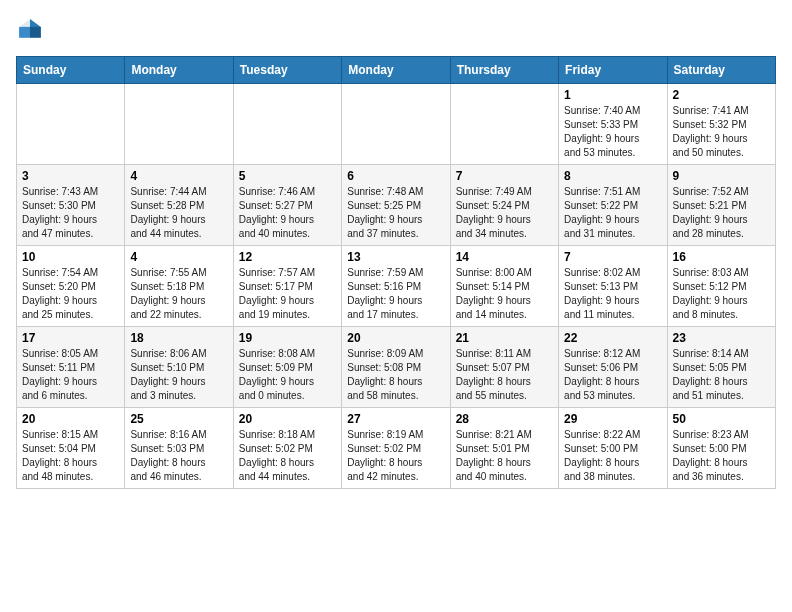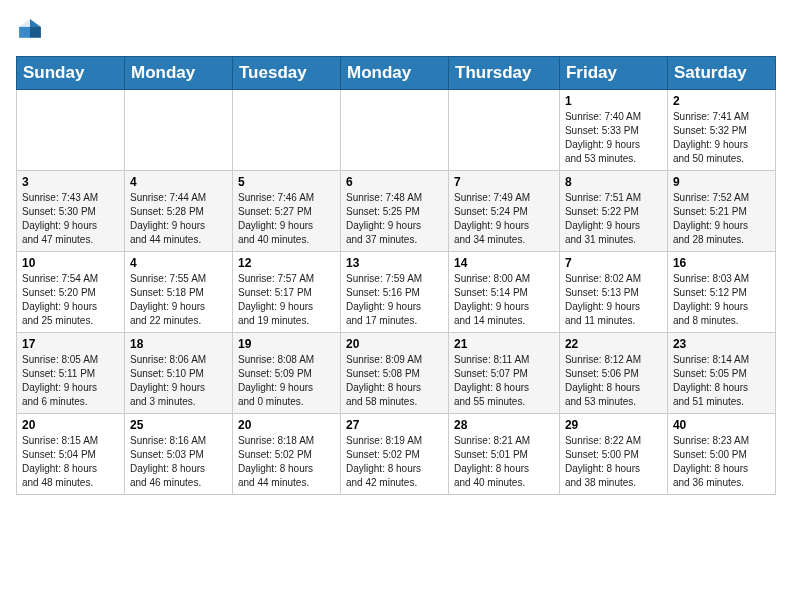--- a/index.html
+++ b/index.html
@@ -51,21 +51,21 @@
     table {
       width: 100%;
       border-collapse: collapse;
       font-size: 11px;
     }
     thead tr th {
       background-color: #2a7ab5;
       color: #fff;
       text-align: left;
       padding: 6px 6px;
-      font-size: 17px;
+      font-size: 12px;
       font-weight: bold;
       border: 1px solid #1a5a8a;
     }
     tbody tr td {
       border: 1px solid #ccc;
       vertical-align: top;
       padding: 4px 5px;
       min-height: 70px;
       background: #fff;
     }
@@ -248,18 +248,18 @@
         </td>
         <td>
           <span class="day-number">28</span>
           <div class="day-info">Sunrise: 8:21 AM<br>Sunset: 5:01 PM<br>Daylight: 8 hours<br>and 40 minutes.</div>
         </td>
         <td>
           <span class="day-number">29</span>
           <div class="day-info">Sunrise: 8:22 AM<br>Sunset: 5:00 PM<br>Daylight: 8 hours<br>and 38 minutes.</div>
         </td>
         <td>
-          <span class="day-number">40</span>
+          <span class="day-number">50</span>
           <div class="day-info">Sunrise: 8:23 AM<br>Sunset: 5:00 PM<br>Daylight: 8 hours<br>and 36 minutes.</div>
         </td>
       </tr>
     </tbody>
 </table>
 
 </body></html>

